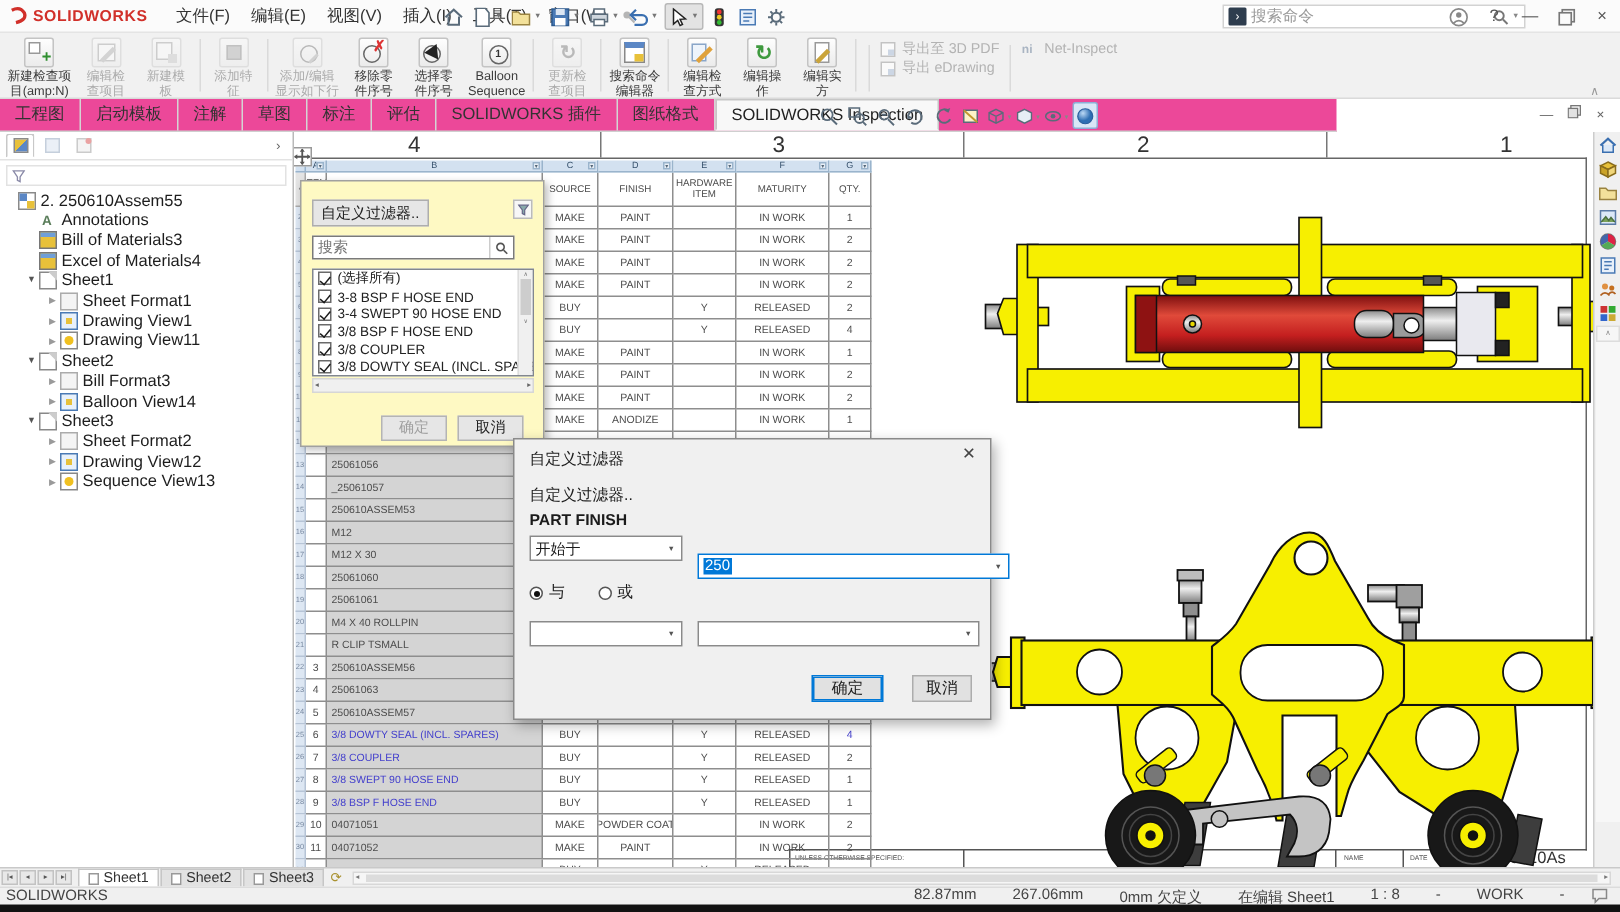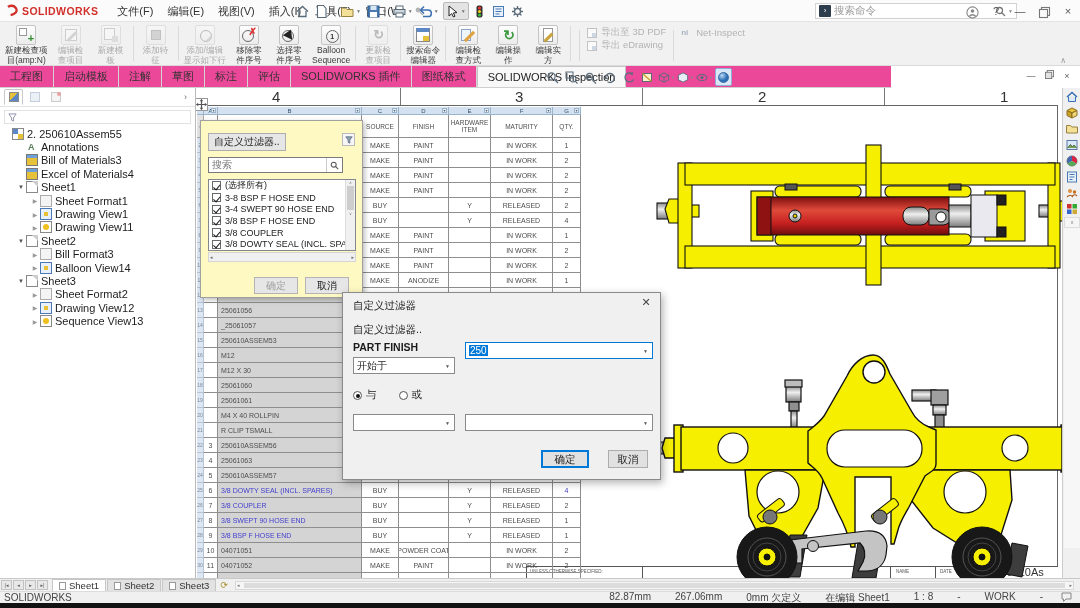--- a/index.html
+++ b/index.html
@@ -210,21 +210,21 @@
   #filter-dialog{position:absolute;left:342px;top:292px;width:319px;height:188px;background:#f0f0f0;
     border:1px solid #8a8a8a;box-shadow:2px 3px 8px rgba(0,0,0,.3);z-index:60;color:#1b1b1b;}
   #fd-title{position:absolute;left:10px;top:6px;font-size:10.5px;}
   #fd-close{position:absolute;right:6px;top:3px;width:16px;text-align:center;font-size:11px;color:#444;}
   #fd-prompt{position:absolute;left:10px;top:30px;font-size:10.5px;}
   #fd-field{position:absolute;left:10px;top:48px;font-size:10.5px;font-weight:bold;}
   .combo{position:absolute;height:17px;background:#fff;border:1px solid #8a8a8a;display:flex;align-items:center;
     font-size:10px;padding-left:3px;}
   .combo .car{margin-left:auto;width:13px;text-align:center;color:#555;font-size:5px;}
   #fd-c1{left:10px;top:64px;width:102px;}
-  #fd-c2{left:122px;top:49px;width:188px;border-color:#0078d7;}
+  #fd-c2{left:122px;top:76px;width:208px;border-color:#0078d7;}
   #fd-c2 .selblue{background:#0078d7;color:#fff;padding:0 1px;}
   #fd-c3{left:10px;top:121px;width:102px;}
   #fd-c4{left:122px;top:121px;width:188px;}
   .radio-row{position:absolute;left:10px;top:95px;display:flex;align-items:center;font-size:10.5px;}
   .rad{width:9px;height:9px;border:1px solid #555;border-radius:50%;background:#fff;margin-right:4px;position:relative;}
   .rad.on::after{content:"";position:absolute;left:2px;top:2px;width:4px;height:4px;border-radius:50%;background:#111;}
   .rgap{width:22px;}
   .fdbtn{position:absolute;top:157px;height:18px;font-size:10.5px;text-align:center;line-height:16px;
     background:#e1e1e1;border:1px solid #adadad;}
   #fd-ok{left:198px;width:48px;border:1px solid #0078d7;box-shadow:inset 0 0 0 1px #0078d7;}

